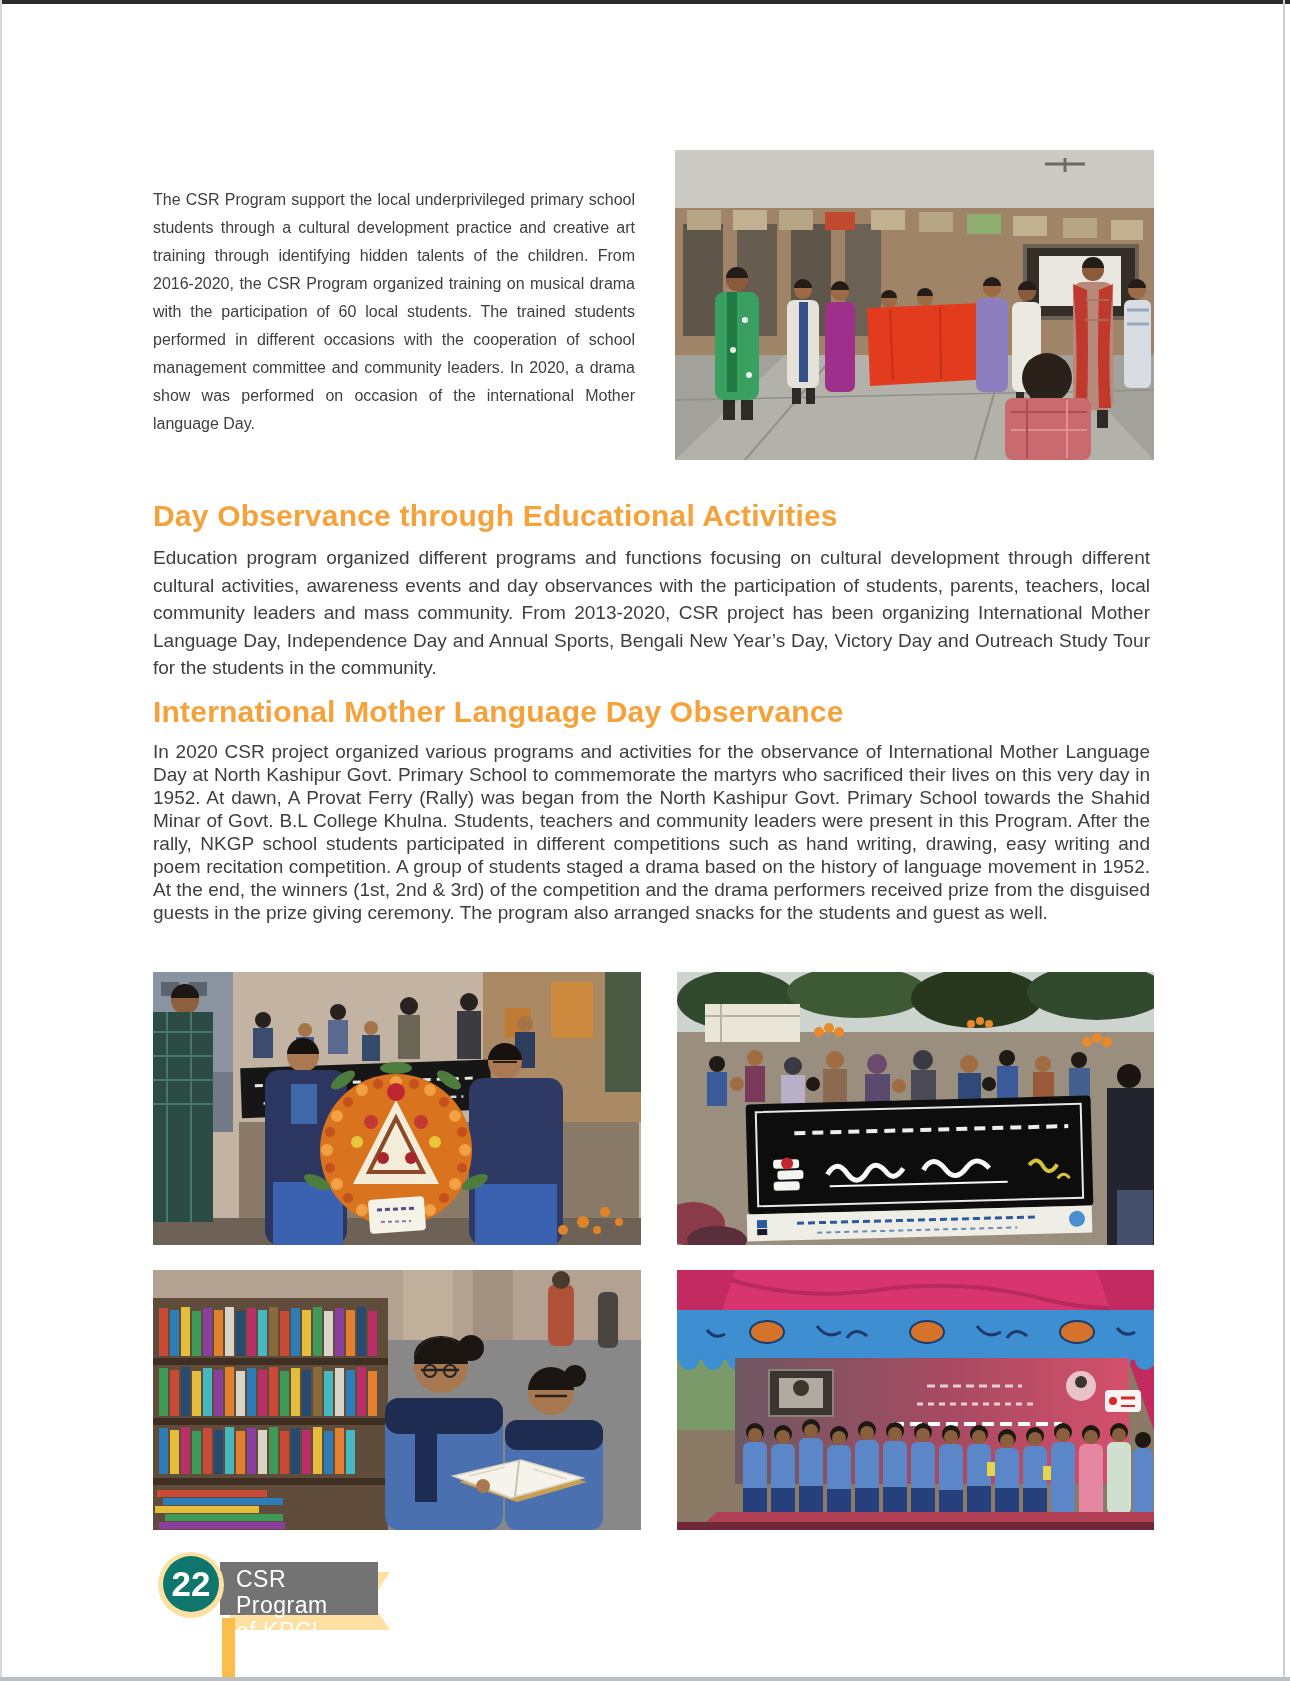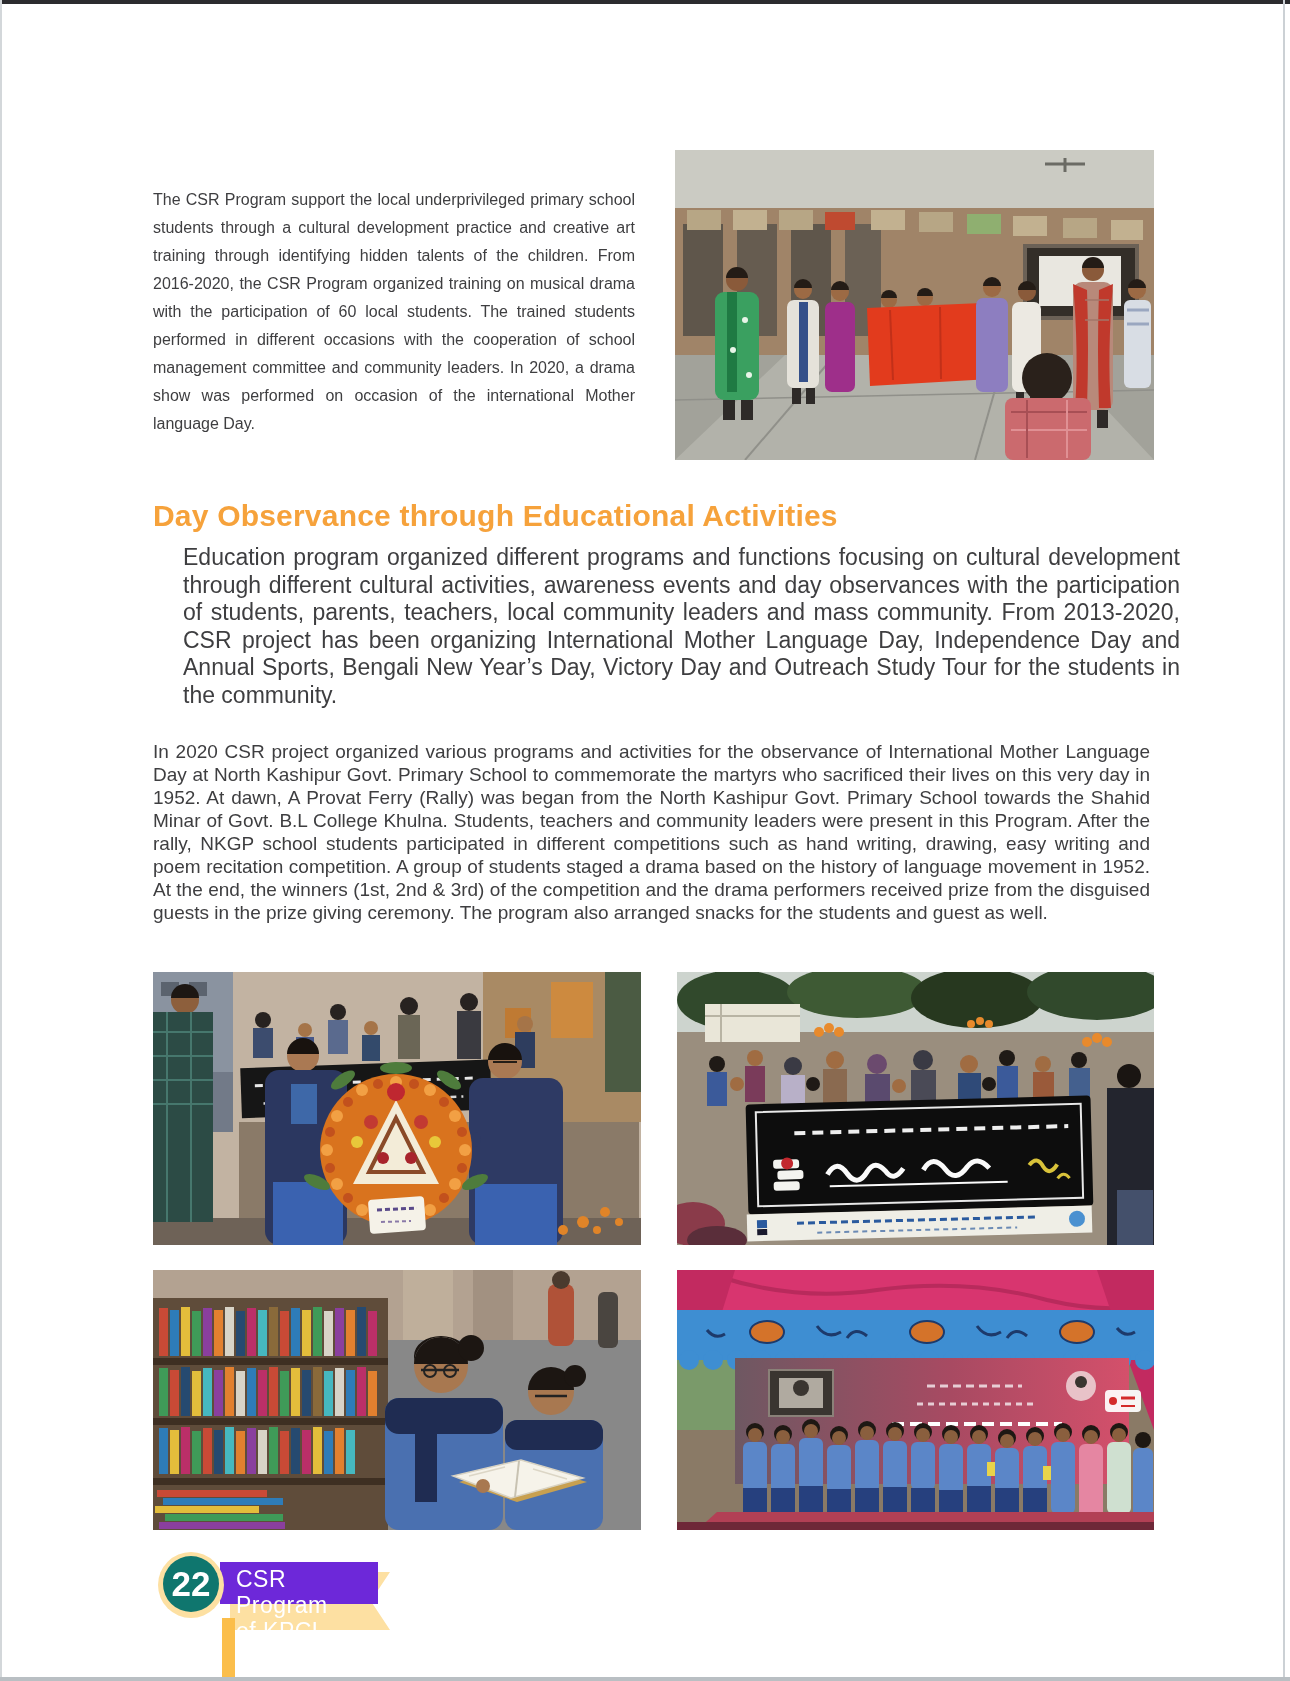--- a/index.html
+++ b/index.html
@@ -8,34 +8,34 @@
   .edge-top{position:absolute;left:0;top:0;width:100%;height:4px;background:#2b2b2e;}
   .edge-bottom{position:absolute;left:0;top:1677px;width:100%;height:4px;background:#b9bfc3;}
   .edge-left{position:absolute;left:0;top:0;width:2px;height:100%;background:#d3d7da;}
   .edge-right{position:absolute;left:1283px;top:0;width:2px;height:100%;background:#ccd1d5;}
   h2.sec{position:absolute;margin:0;font-size:30px;line-height:36px;font-weight:600;
          color:#F6A23B;letter-spacing:.2px;}
   p.body{position:absolute;margin:0;color:#3e3e40;text-align:justify;}
   #p1{left:153px;top:186px;width:482px;font-size:16px;line-height:28px;}
   #h1{left:153px;top:138px;width:520px;}
   #h2{left:153px;top:498px;width:997px;}
-  #p2{left:153px;top:544px;width:997px;font-size:23px;line-height:27.5px;margin-left:30px;}
+  #p2{left:153px;top:544px;width:997px;font-size:19px;line-height:27.5px;}
   #h3{left:153px;top:694px;width:997px;}
   #p3{left:153px;top:740px;width:997px;font-size:19px;line-height:23px;}
   .photo{position:absolute;overflow:hidden;background:#888;}
   .photo svg{display:block;width:100%;height:100%;}
   #photoA{left:675px;top:150px;width:479px;height:310px;}
   #photoB{left:153px;top:972px;width:488px;height:273px;}
   #photoC{left:677px;top:972px;width:477px;height:273px;}
   #photoD{left:153px;top:1270px;width:488px;height:260px;}
   #photoE{left:677px;top:1270px;width:477px;height:260px;}
   
   .f-shadow{position:absolute;left:230px;top:1572px;width:160px;height:58px;background:#FDE0A2;
             clip-path:polygon(0 0,100% 0,88% 50%,100% 100%,0 100%);}
-  .f-ribbon{position:absolute;left:220px;top:1562px;width:158px;height:42px;background:#6d28d9;}
+  .f-ribbon{position:absolute;left:220px;top:1562px;width:158px;height:53px;background:#737373;}
   .f-ribbon .txt{color:#ffffff;font-size:23px;line-height:26px;font-weight:400;
                  letter-spacing:.5px;padding:4px 0 0 16px;}
   .f-circle{position:absolute;left:163px;top:1556px;width:56px;height:56px;border-radius:50%;
             background:#0f766e;color:#fff;font-size:35px;font-weight:700;
             display:flex;align-items:center;justify-content:center;z-index:3;}
   .f-circle-glow{position:absolute;left:158px;top:1552px;width:66px;height:66px;border-radius:50%;
             background:#FDE0A2;z-index:2;}
   .f-stripe{position:absolute;left:222px;top:1618px;width:13px;height:63px;background:#FBBE4B;}
 </style>
 </head>
@@ -129,20 +129,21 @@
       <line x1="336" y1="262" x2="412" y2="262" stroke="#a84f55" stroke-width="2"></line>
       <line x1="336" y1="280" x2="412" y2="280" stroke="#e09094" stroke-width="2"></line>
       <line x1="352" y1="250" x2="352" y2="308" stroke="#a84f55" stroke-width="2"></line>
       <line x1="392" y1="250" x2="392" y2="308" stroke="#e09094" stroke-width="2"></line>
     </svg>
   </div>
 
   <h2 class="sec" id="h2">Day Observance through Educational Activities</h2>
   <p class="body" id="p2">Education program organized different programs and functions focusing on cultural development through different cultural activities, awareness events and day observances with the participation of students, parents, teachers, local community leaders and mass community. From 2013-2020, CSR project has been organizing International Mother Language Day, Independence Day and Annual Sports, Bengali New Year’s Day, Victory Day and Outreach Study Tour for the students in the community.</p>
 
+  <h2 class="sec" id="h3">International Mother Language Day Observance</h2>
   <p class="body" id="p3">In 2020 CSR project organized various programs and activities for the observance of International Mother Language Day at North Kashipur Govt. Primary School to commemorate the martyrs who sacrificed their lives on this very day in 1952. At dawn, A Provat Ferry (Rally) was began from the North Kashipur Govt. Primary School towards the Shahid Minar of Govt. B.L College Khulna. Students, teachers and community leaders were present in this Program. After the rally, NKGP school students participated in different competitions such as hand writing, drawing, easy writing and poem recitation competition. A group of students staged a drama based on the history of language movement in 1952. At the end, the winners (1st, 2nd &amp; 3rd) of the competition and the drama performers received prize from the disguised guests in the prize giving ceremony. The program also arranged snacks for the students and guest as well.</p>
 
   <div class="photo" id="photoB">
     <svg viewBox="0 0 488 273" preserveAspectRatio="none">
       <rect x="0" y="0" width="488" height="273" fill="#c2b3a2"></rect>
       <rect x="0" y="0" width="80" height="160" fill="#8a93a0"></rect>
       <rect x="8" y="10" width="18" height="14" fill="#5b636e"></rect>
         <rect x="36" y="10" width="18" height="14" fill="#5b636e"></rect>
       <rect x="8" y="40" width="18" height="14" fill="#5b636e"></rect>
         <rect x="36" y="40" width="18" height="14" fill="#5b636e"></rect>

